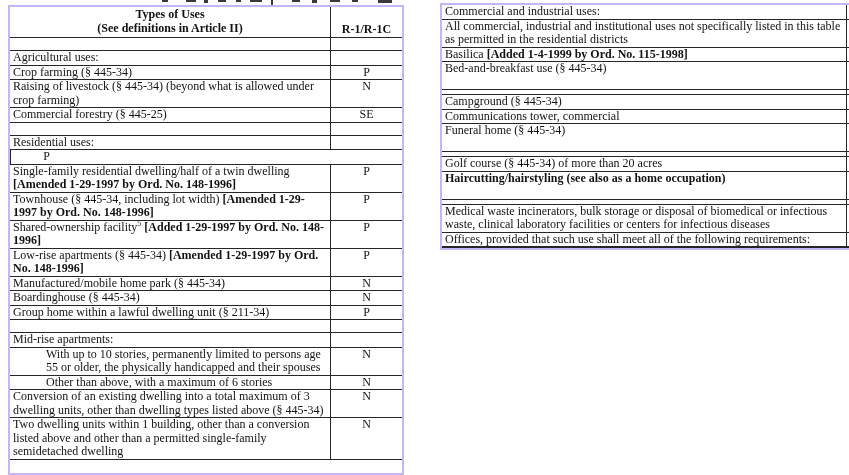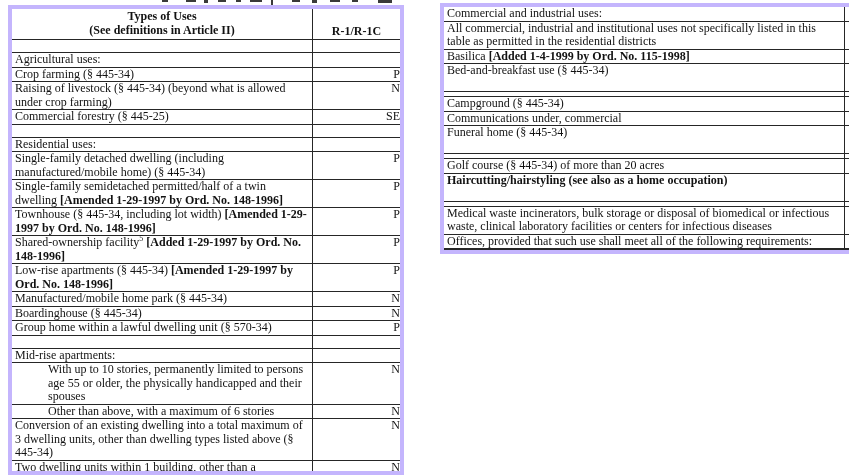--- a/index.html
+++ b/index.html
@@ -4,35 +4,35 @@
 <style>
   html,body{margin:0;padding:0;}
   body{
     width:849px;height:475px;position:relative;overflow:hidden;
     background:#ffffff;
     font-family:"Liberation Serif","DejaVu Serif",serif;
     color:#121212;
   }
   .table{
     position:absolute;
-    border:4px solid #c4b5fd;
+    border:2px solid #c4b5fd;
     background:#fff;
     box-sizing:border-box;
     font-size:12px;
     line-height:13.5px;
   }
   .row{display:flex;border-bottom:1px solid #262626;}
   .rows .row:last-child{border-bottom:1px solid #262626;}
   .cell{box-sizing:border-box;}
   .use-cell{flex:1;padding:0 3px;}
   .val-cell{
     border-left:1px solid #262626;text-align:center;padding-top:0;
     flex:0 0 auto;
   }
-  .t-left .val-cell{width:88px;text-align:right;}
+  .t-left .val-cell{width:72px;}
   .t-right .val-cell{width:76px;}
   .empty .use-cell{height:12px;}
   .spacer .use-cell{height:4px;}
   .t-left .indent .use-cell{padding-left:36px;}
   .t-right .indent .use-cell{padding-left:22px;}
   .b{font-weight:bold;}
   sup{font-size:8px;line-height:0;}
   .header-row{border-bottom:1px solid #262626;}
   .header-use{
     text-align:center;font-weight:bold;padding:1px 3px 2px 3px;
@@ -94,25 +94,24 @@
       </div>
       <div class="row empty">
         <div class="cell use-cell"></div>
         <div class="cell val-cell"></div>
       </div>
       <div class="row section">
         <div class="cell use-cell"><span>Residential uses:</span></div>
         <div class="cell val-cell"></div>
       </div>
       <div class="row use">
-        <div class="cell use-cell"><span>Single-family detached dwelling (including manufactured/mobile home) (§ 445-34)</span></div>
-        <div class="cell val-cell">P</div>
-      </div>
-      <div class="row use">
-        <div class="cell use-cell"><span>Single-family semidetached permitted/half of a twin dwelling </span><span class="b">[Amended 1-29-1997 by Ord. No. 148-1996]</span></div>
+        <div class="cell val-cell">P</div>
+      </div>
+      <div class="row use">
+        <div class="cell use-cell"><span>Single-family residential dwelling/half of a twin dwelling </span><span class="b">[Amended 1-29-1997 by Ord. No. 148-1996]</span></div>
         <div class="cell val-cell">P</div>
       </div>
       <div class="row use">
         <div class="cell use-cell"><span>Townhouse (§ 445-34, including lot width) </span><span class="b">[Amended 1-29-1997 by Ord. No. 148-1996]</span></div>
         <div class="cell val-cell">P</div>
       </div>
       <div class="row use">
         <div class="cell use-cell"><span>Shared-ownership facility</span><sup>5</sup><span> </span><span class="b">[Added 1-29-1997 by Ord. No. 148-1996]</span></div>
         <div class="cell val-cell">P</div>
       </div>
@@ -122,21 +121,21 @@
       </div>
       <div class="row use">
         <div class="cell use-cell"><span>Manufactured/mobile home park (§ 445-34)</span></div>
         <div class="cell val-cell">N</div>
       </div>
       <div class="row use">
         <div class="cell use-cell"><span>Boardinghouse (§ 445-34)</span></div>
         <div class="cell val-cell">N</div>
       </div>
       <div class="row use">
-        <div class="cell use-cell"><span>Group home within a lawful dwelling unit (§ 570-34)</span></div>
+        <div class="cell use-cell"><span>Group home within a lawful dwelling unit (§ 211-34)</span></div>
         <div class="cell val-cell">P</div>
       </div>
       <div class="row empty">
         <div class="cell use-cell"></div>
         <div class="cell val-cell"></div>
       </div>
       <div class="row section">
         <div class="cell use-cell"><span>Mid-rise apartments:</span></div>
         <div class="cell val-cell"></div>
       </div>
@@ -179,21 +178,21 @@
       </div>
       <div class="row spacer">
         <div class="cell use-cell"></div>
         <div class="cell val-cell"></div>
       </div>
       <div class="row use">
         <div class="cell use-cell"><span>Campground (§ 445-34)</span></div>
         <div class="cell val-cell">N</div>
       </div>
       <div class="row use">
-        <div class="cell use-cell"><span>Communications under, commercial</span></div>
+        <div class="cell use-cell"><span>Communications tower, commercial</span></div>
         <div class="cell val-cell">N</div>
       </div>
       <div class="row use">
         <div class="cell use-cell" style="min-height: 27px;"><span>Funeral home (§ 445-34)</span></div>
         <div class="cell val-cell">N</div>
       </div>
       <div class="row spacer">
         <div class="cell use-cell"></div>
         <div class="cell val-cell"></div>
       </div>

